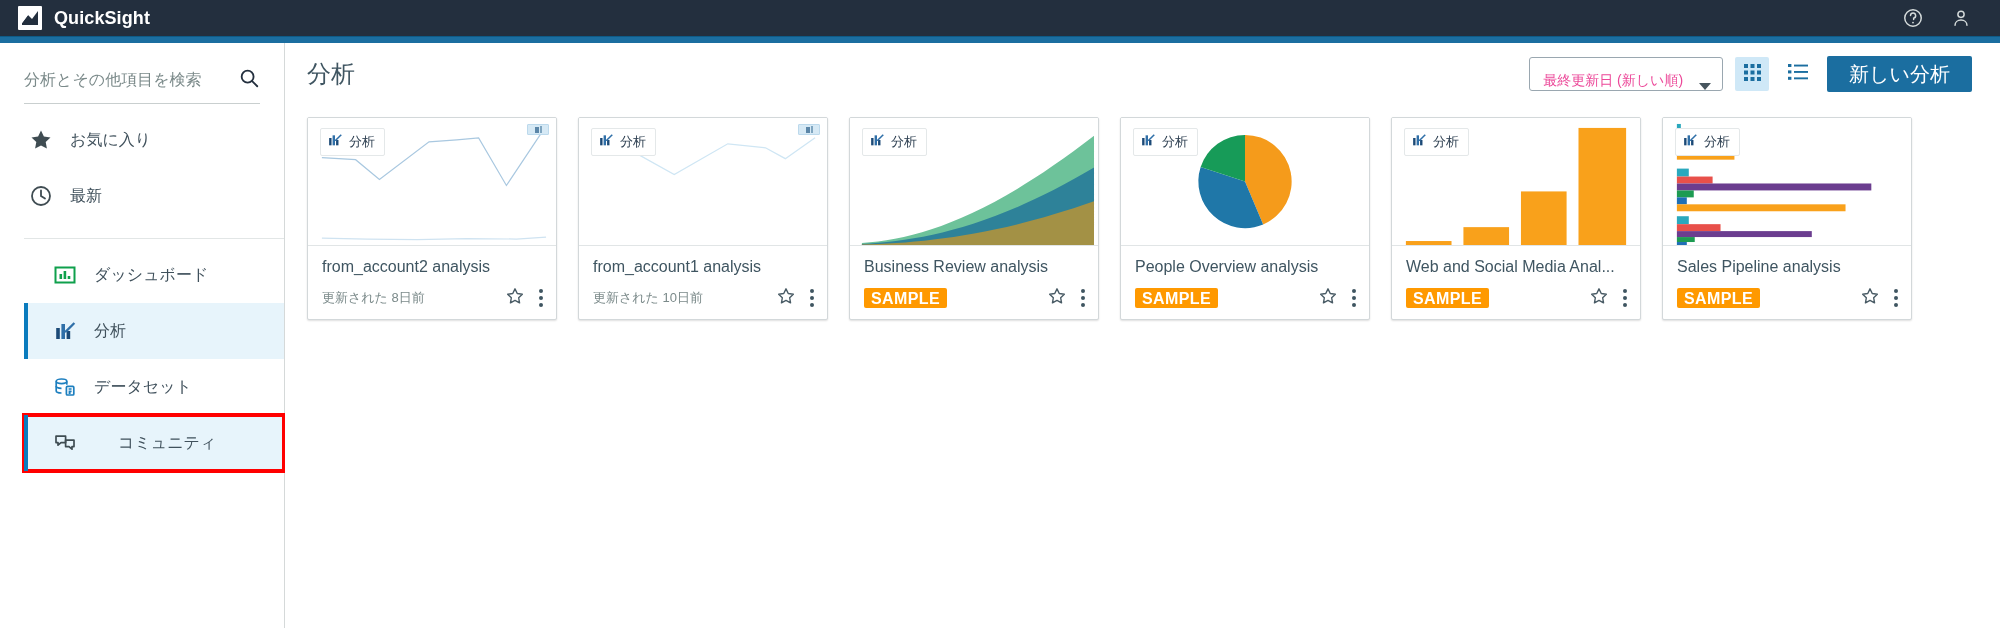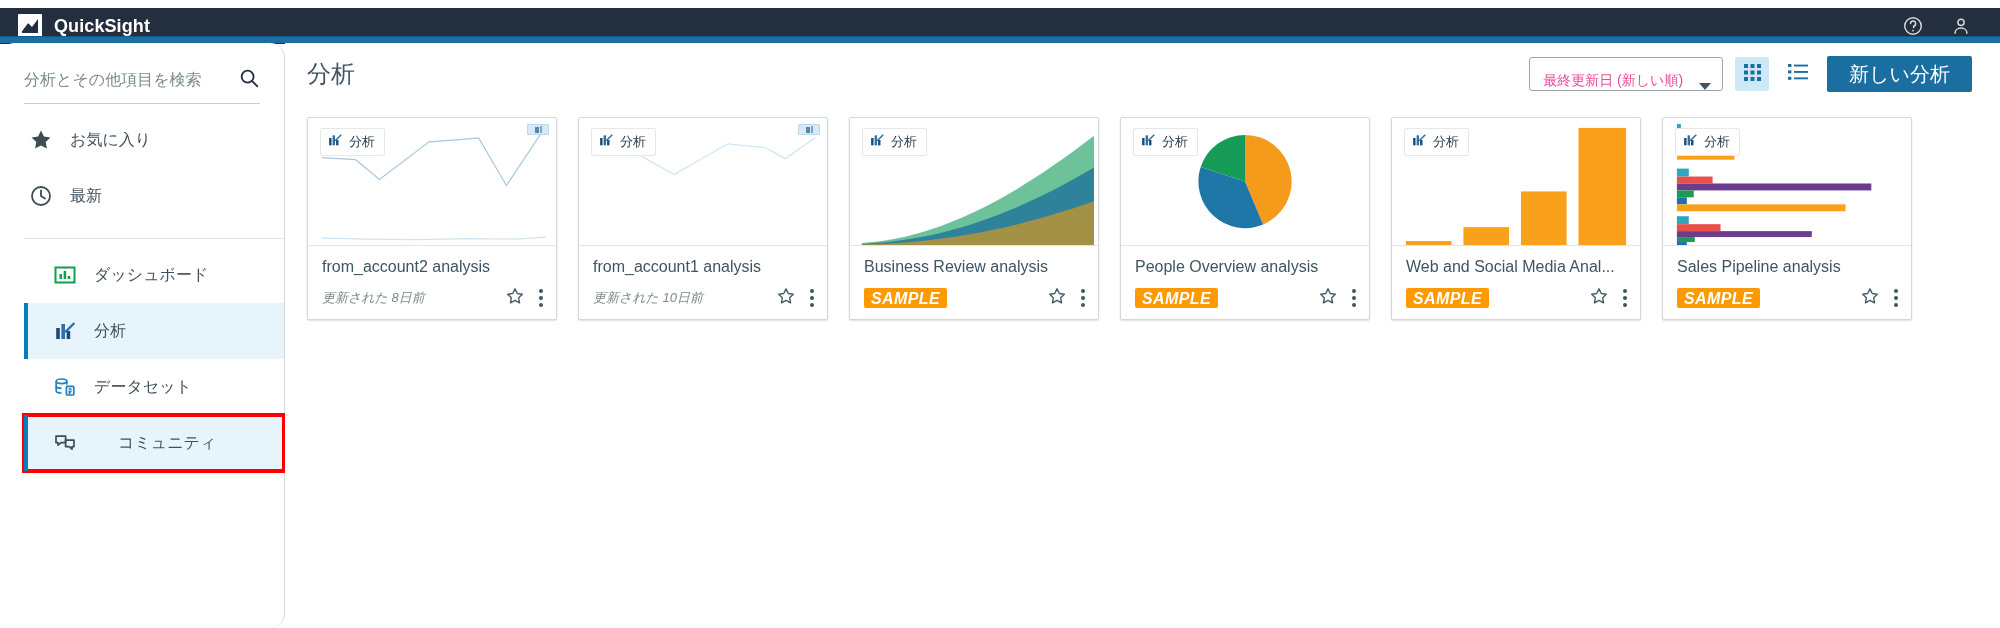--- a/index.html
+++ b/index.html
@@ -6,21 +6,21 @@
   * { box-sizing: border-box; margin: 0; padding: 0; }
   html, body {
     width: 2000px; height: 628px;
     background: #ffffff;
     font-family: "Liberation Sans", "DejaVu Sans", sans-serif;
     overflow: hidden;
   }
 
   
   .topbar {
-    position: absolute; left: 0; top: 8px; width: 2000px; height: 36px;
+    position: absolute; left: 0; top: 0; width: 2000px; height: 36px;
     background: #232f3e;
     display: flex; align-items: center;
   }
   .topbar-left { display: flex; align-items: center; padding-left: 18px; gap: 12px; }
   .qs-logo {
     width: 24px; height: 24px; background: #ffffff;
     display: flex; align-items: center; justify-content: center;
     border-radius: 1px;
   }
   .qs-logo svg { display: block; }
@@ -34,21 +34,20 @@
     position: absolute; left: 0; top: 36px; width: 2000px; height: 7px;
     background: #1b6ea0;
     border-top: 1px solid #0e5b87;
   }
 
   
   .sidebar {
     position: absolute; left: 0; top: 43px; width: 285px; height: 585px;
     background: #ffffff;
     border-right: 1px solid #d5d9d9;
-    border-radius: 15px;
   }
   .search-row {
     display: flex; align-items: center;
     margin: 24px 24px 0 24px;
     padding-bottom: 10px;
     border-bottom: 1px solid #c9cfcf;
   }
   .search-input {
     flex: 1; border: none; outline: none; background: transparent;
     font-size: 16px; color: #5a6c6c;
@@ -141,21 +140,21 @@
   }
   .corner-chip i { display: block; width: 4px; height: 6px; background: #5b86a8; }
   .corner-chip i.b { width: 2px; height: 7px; background: #7fa5c0; }
 
   .card-body { padding: 11px 12px 9px 14px; }
   .card-title {
     font-size: 16px; color: #3f5561; line-height: 20px;
     white-space: nowrap; overflow: hidden; text-overflow: ellipsis;
   }
   .card-meta {
-    display: flex; align-items: center; margin-top: 9px; height: 24px; font-style: italic;
+    display: flex; align-items: center; margin-top: 9px; height: 24px;
   }
   .card-sub { font-size: 13px; color: #7b8a8a; }
   .sample-badge {
     background: #ff9900; color: #ffffff; font-size: 16px; font-weight: bold;
     letter-spacing: .4px; padding: 2px 7px 0 7px; border-radius: 2px;
   }
   .meta-actions { margin-left: auto; display: flex; align-items: center; gap: 14px; }
   .star-icon { width: 20px; height: 20px; color: #4a5c66; cursor: pointer; }
   .dots-icon { width: 5px; height: 20px; display: flex; flex-direction: column; justify-content: center; gap: 3px; cursor: pointer; }
   .dots-icon span { width: 4px; height: 4px; border-radius: 50%; background: #3f5561; display: block; }

